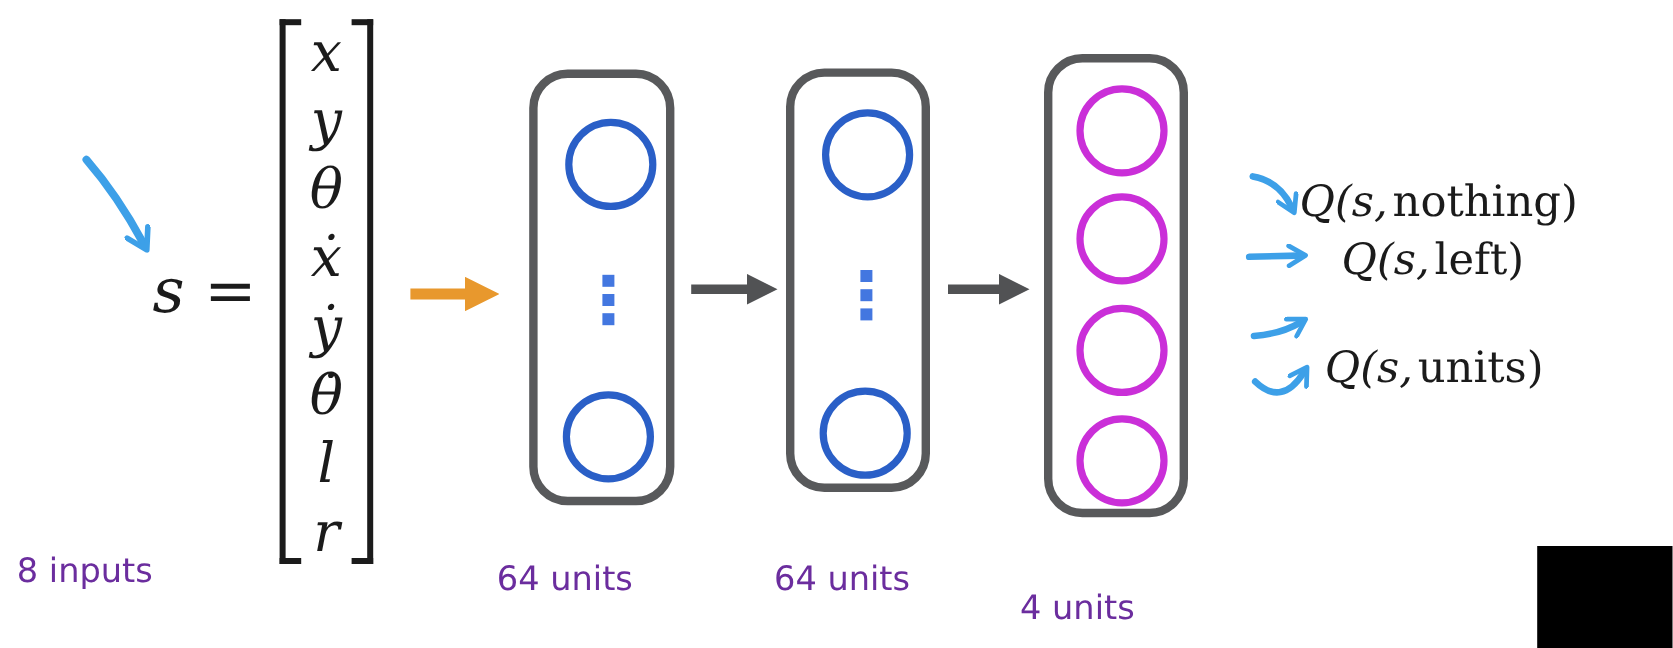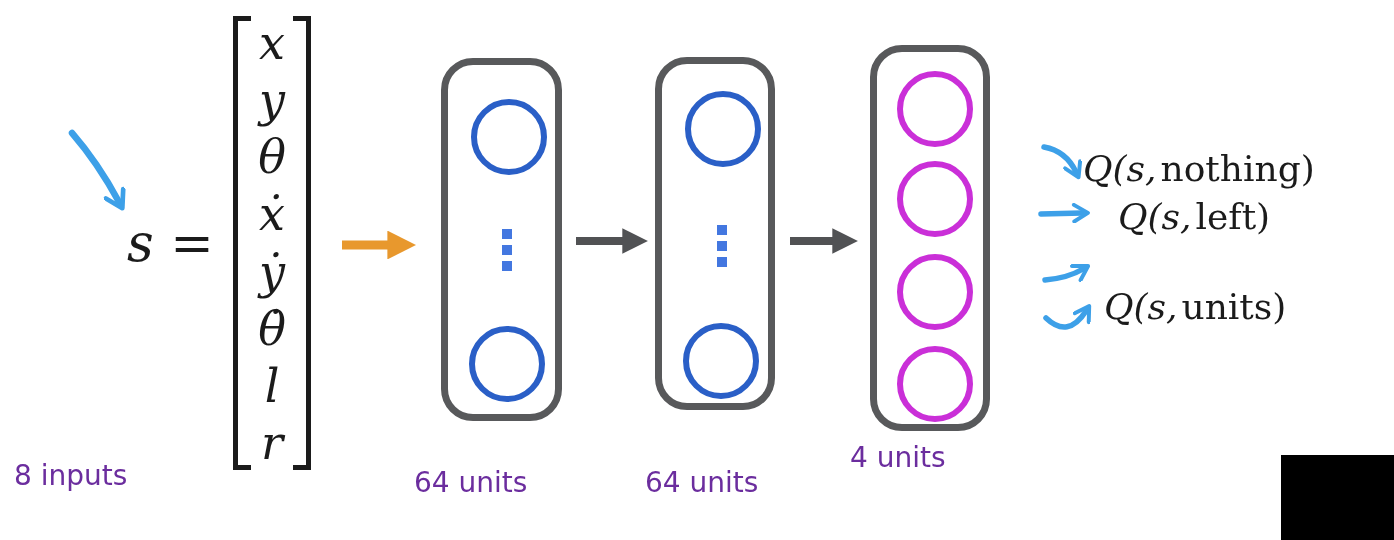--- a/index.html
+++ b/index.html
@@ -189,21 +189,21 @@
 
   <div class="layer layer-3">
     <div class="node magenta" style="left:20px; top:19px;"></div>
     <div class="node magenta" style="left:20px; top:109px;"></div>
     <div class="node magenta" style="left:20px; top:202px;"></div>
     <div class="node magenta" style="left:20px; top:294px;"></div>
   </div>
 
   <div class="plabel centered" style="left:414px; top:464px;">64 units</div>
   <div class="plabel centered" style="left:645px; top:464px;">64 units</div>
-  <div class="plabel centered" style="left:850px; top:439px;">4 units</div>
+  <div class="plabel centered" style="left:850px; top:488px;">4 units</div>
 
   <div class="q-row" style="left:1083px; top:149px;">
     <span class="q-prefix">Q(s,</span><span class="q-action">nothing)</span>
   </div>
   <div class="q-row" style="left:1118px; top:197px;">
     <span class="q-prefix">Q(s,</span><span class="q-action">left)</span>
   </div>
   <div class="q-row" style="left:1104px; top:287px;">
     <span class="q-prefix">Q(s,</span><span class="q-action">units)</span>
   </div>

